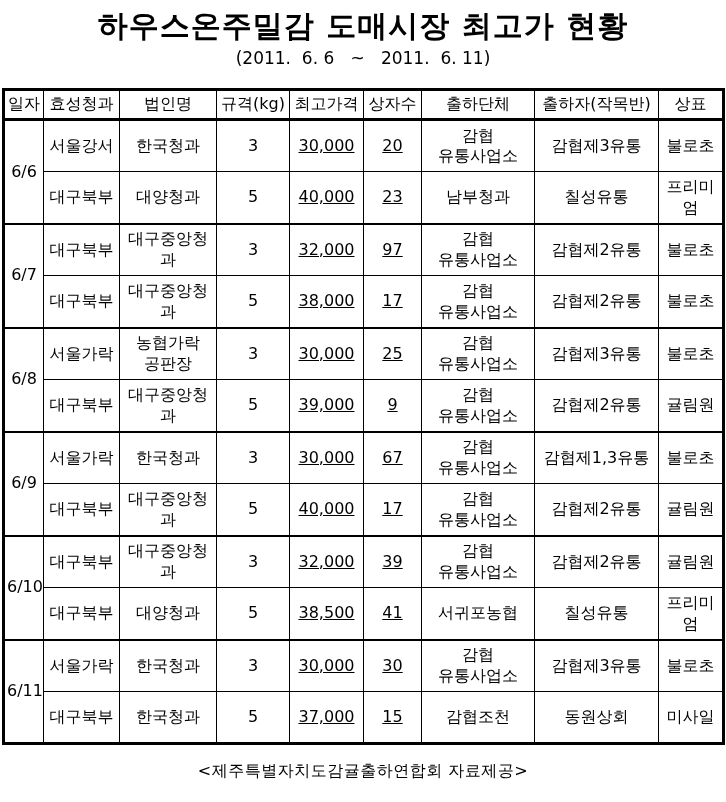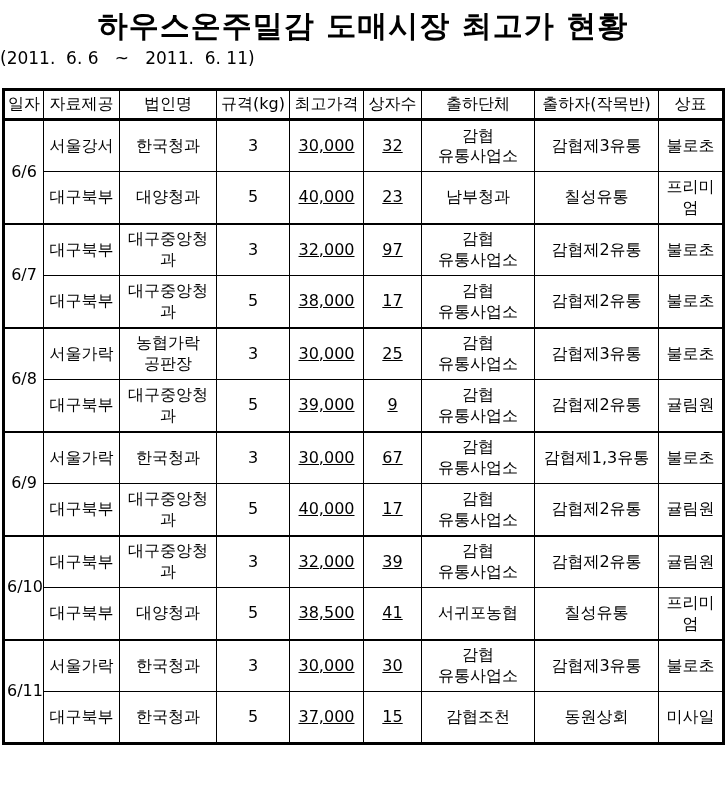--- a/index.html
+++ b/index.html
@@ -14,20 +14,21 @@
   .page { width: 726px; height: 802px; }
   .title {
     margin: 8px 0 4px 0;
     text-align: center;
     font-size: 30px;
     font-weight: bold;
     letter-spacing: 1px;
     line-height: 1.2;
   }
   .subtitle {
+    text-align: center;
     font-size: 17px;
     white-space: pre;
     margin: 0 0 20px 0;
     line-height: 1.2;
   }
   table.tbl {
     border-collapse: collapse;
     table-layout: fixed;
     width: 720px;
     margin: 0 2px;
@@ -76,39 +77,39 @@
       <col style="width:73px">
         <col style="width:74px">
         <col style="width:58px">
       <col style="width:113px">
         <col style="width:124px">
         <col style="width:65px">
     </colgroup>
     <thead>
       <tr>
         <th>일자</th>
-        <th>자료제공</th>
+        <th>효성청과</th>
         <th>법인명</th>
         <th>규격(kg)</th>
         <th>최고가격</th>
         <th>상자수</th>
         <th>출하단체</th>
         <th>출하자(작목반)</th>
         <th>상표</th>
       </tr>
     </thead>
 
     <tbody class="grp">
       <tr>
         <td rowspan="2">6/6</td>
         <td>서울강서</td>
         <td>한국청과</td>
         <td>3</td>
         <td class="num">30,000</td>
-        <td class="num">32</td>
+        <td class="num">20</td>
         <td>감협
 유통사업소</td>
         <td>감협제3유통</td>
         <td>불로초</td>
       </tr>
       <tr>
         <td>대구북부</td>
         <td>대양청과</td>
         <td>5</td>
         <td class="num">40,000</td>
@@ -242,14 +243,15 @@
         <td>5</td>
         <td class="num">37,000</td>
         <td class="num">15</td>
         <td>감협조천</td>
         <td>동원상회</td>
         <td>미사일</td>
       </tr>
     </tbody>
   </table>
 
+  <div class="source">&lt;제주특별자치도감귤출하연합회 자료제공&gt;</div>
 
 </div>
 
 </body></html>

